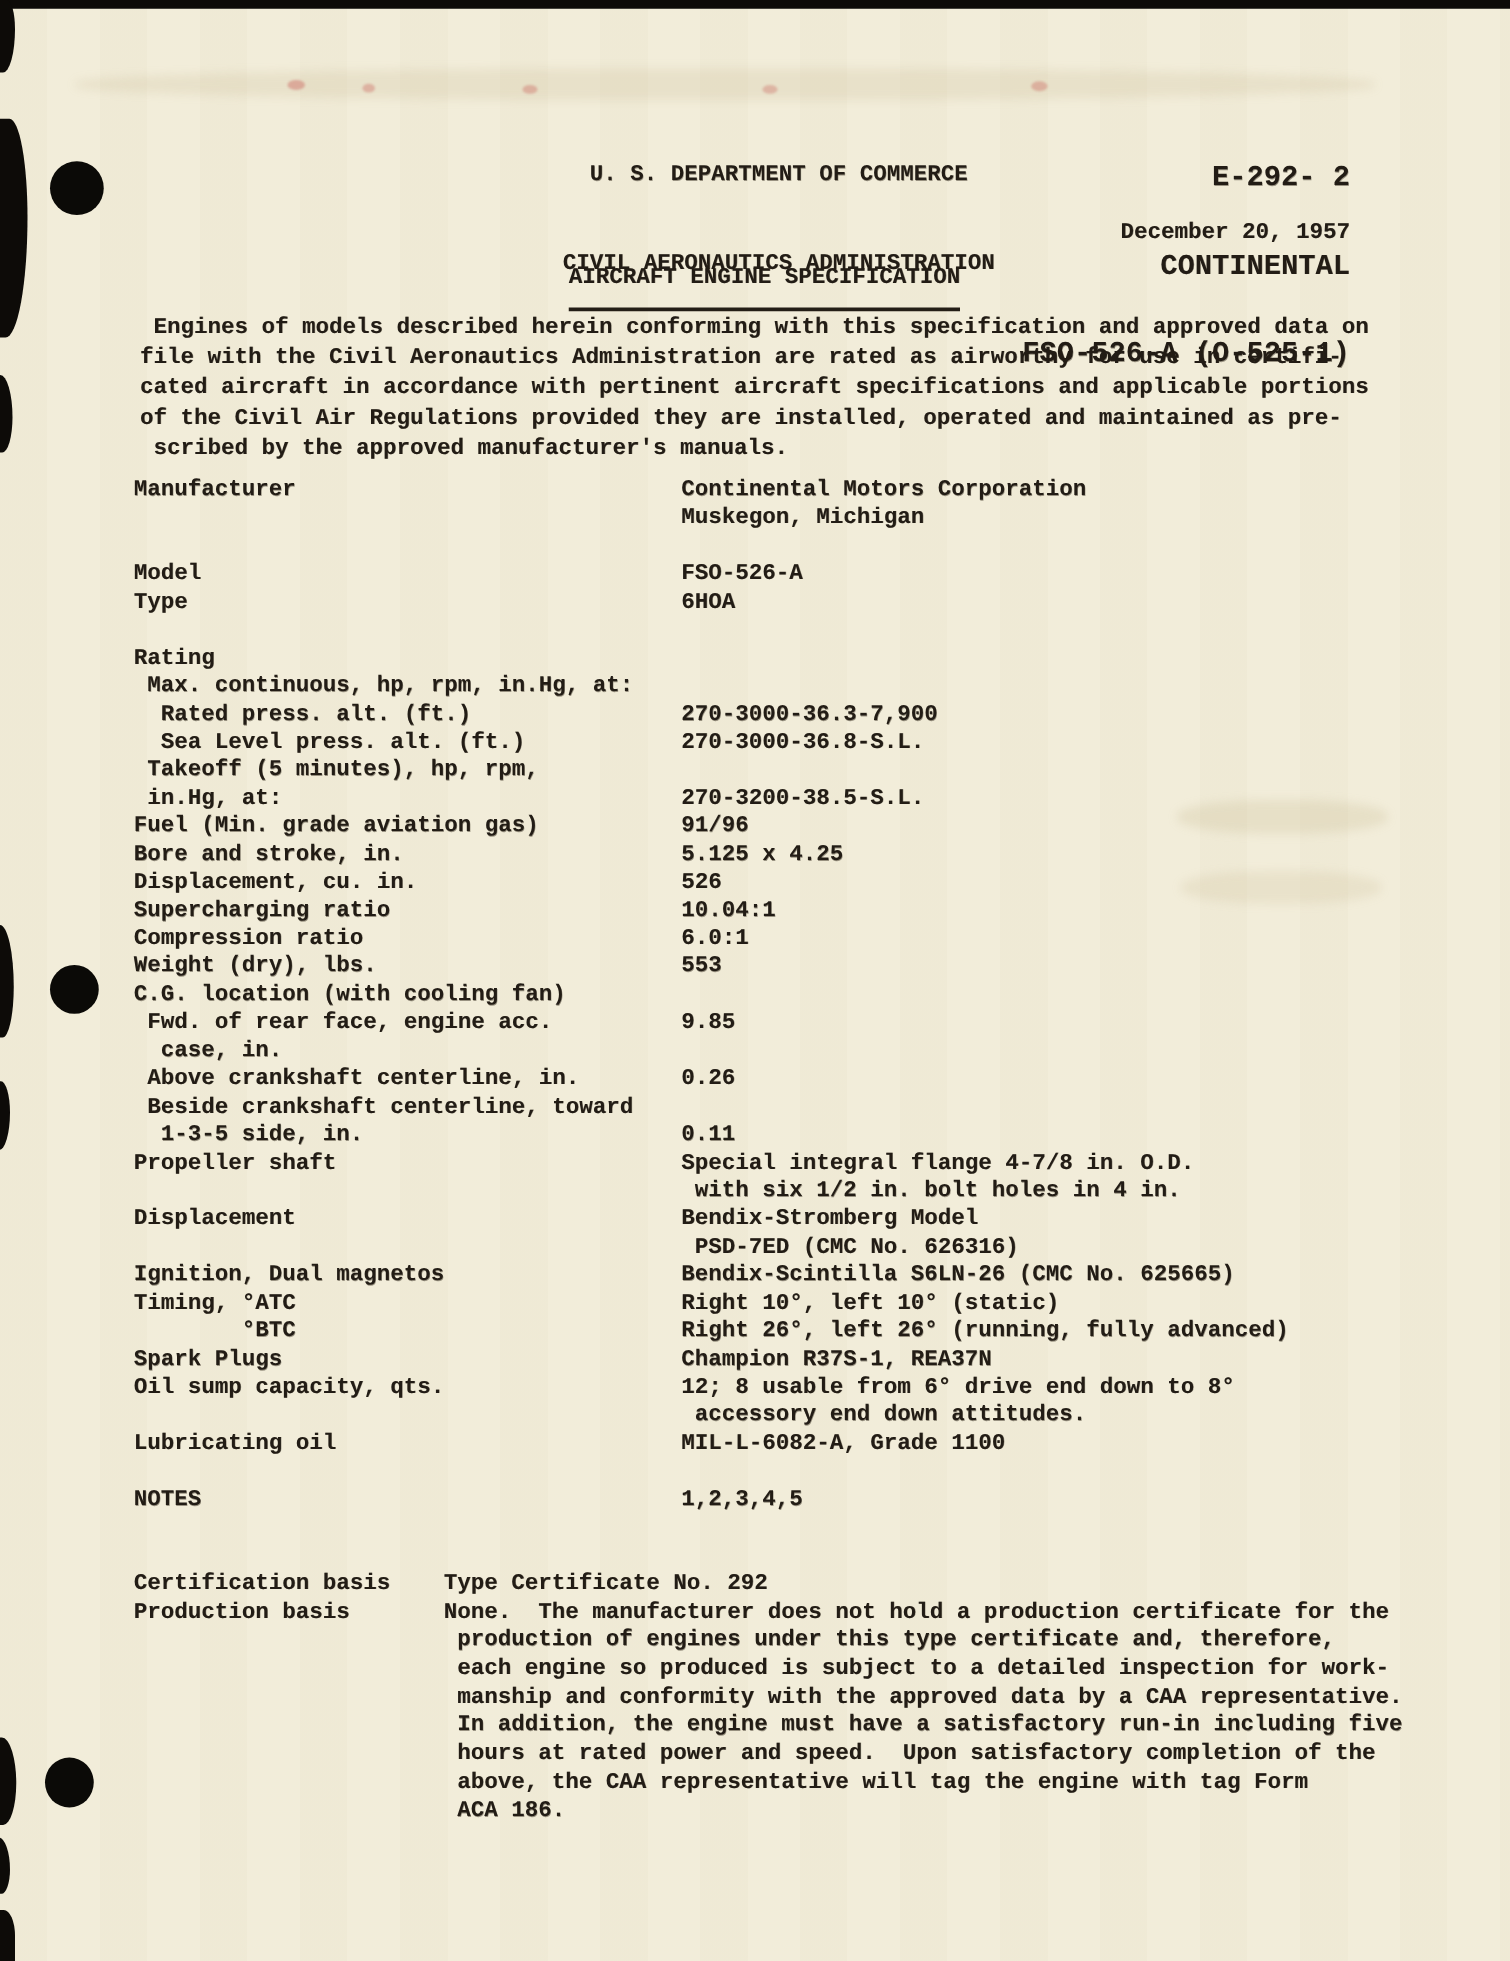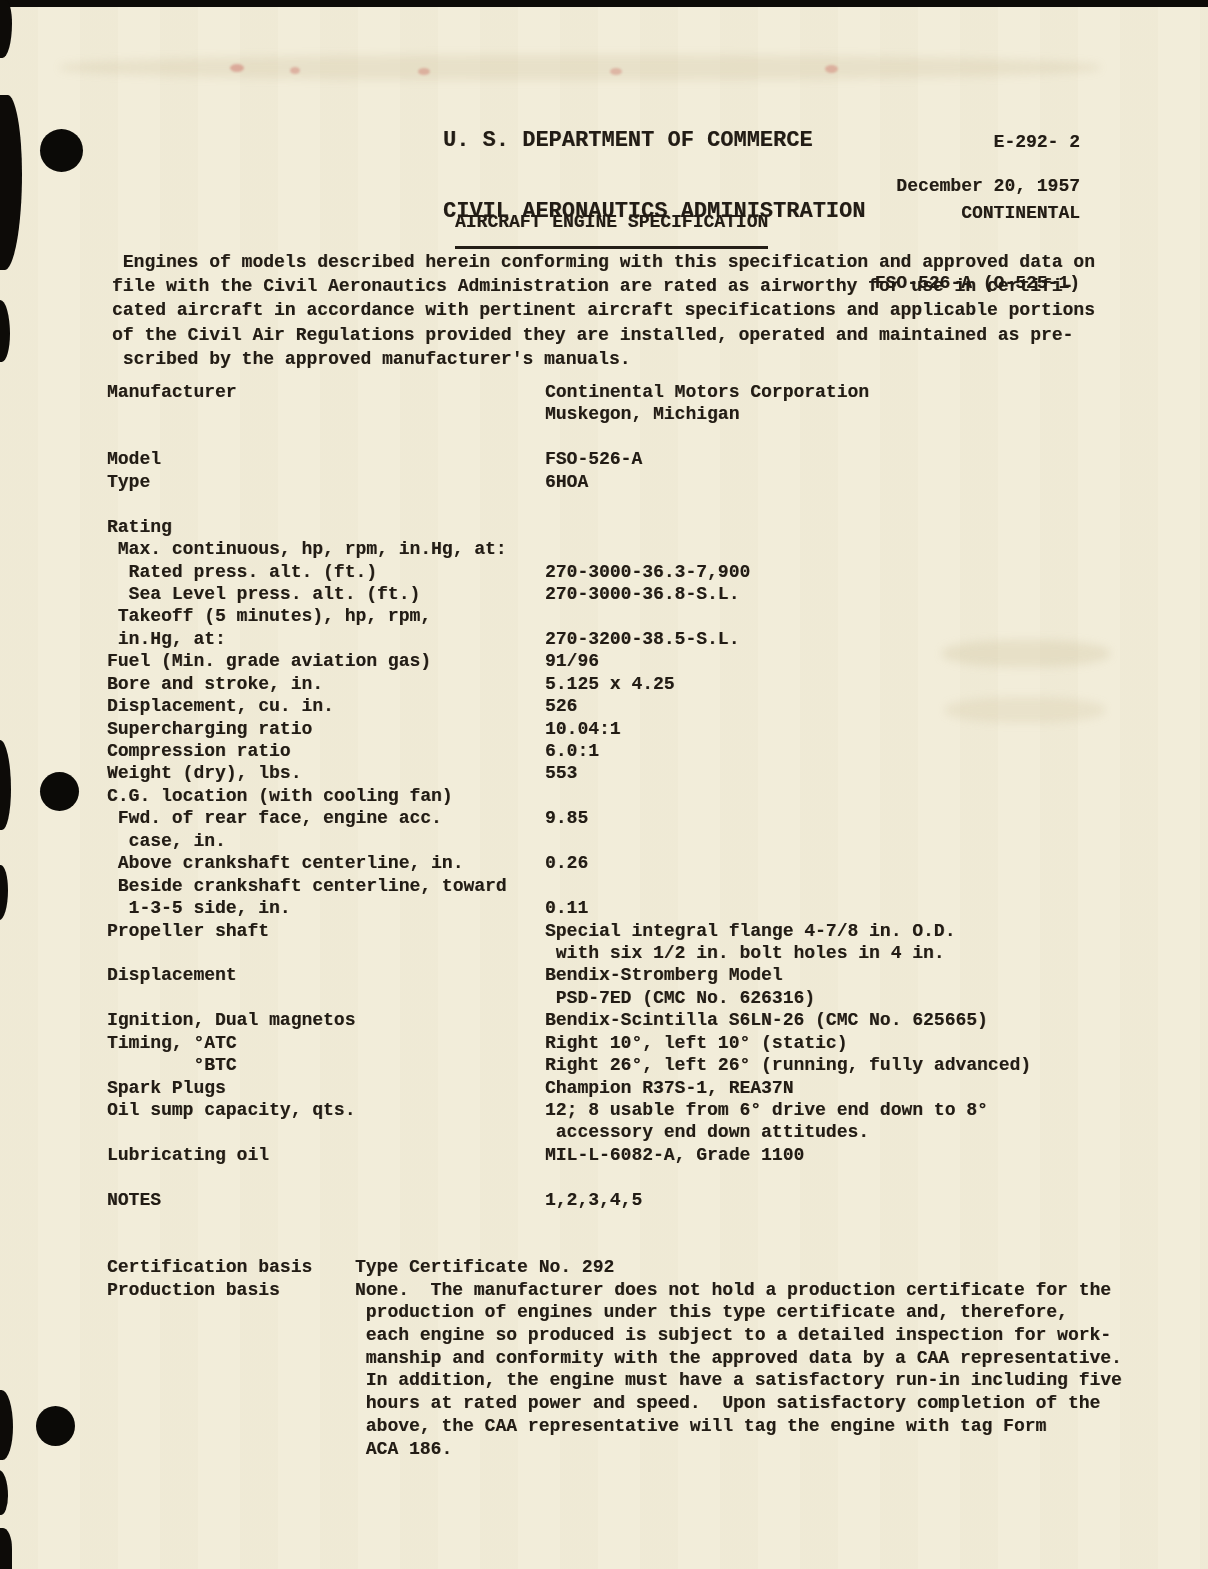--- a/index.html
+++ b/index.html
@@ -19,23 +19,23 @@
 
   
   .top-edge{position:absolute;left:0;top:0;width:100%;height:7px;background:#0d0b08;}
   .edge-blob{position:absolute;background:#0d0b08;}
   .punch-hole{position:absolute;background:#0b0a07;border-radius:50%;}
   .smudge{position:absolute;border-radius:45%;filter:blur(4px);}
   .speck{position:absolute;border-radius:50%;filter:blur(1px);}
 
   
   .hdr-center{position:absolute;left:443px;top:82px;width:360px;text-align:center;
-    font-size:22px;line-height:23.5px;white-space:pre;}
+    font-size:18px;line-height:23.5px;white-space:pre;}
   .hdr-right{position:absolute;right:128px;top:84px;text-align:right;
-    font-size:18px;line-height:23.5px;white-space:pre;}
+    font-size:23px;line-height:23.5px;white-space:pre;}
   .date-line{position:absolute;right:128px;top:176px;font-size:18px;white-space:pre;margin-left:31px;}
   .doc-title{position:absolute;left:455px;top:212px;font-size:18px;white-space:pre;
     border-bottom:3px solid #241e16;padding-bottom:14px;}
 
   
   .intro{position:absolute;left:112px;top:250px;font-size:18px;line-height:24.2px;}
   .iline{white-space:pre;}
 
   
   .spec{position:absolute;left:107px;top:381px;font-size:18px;}

